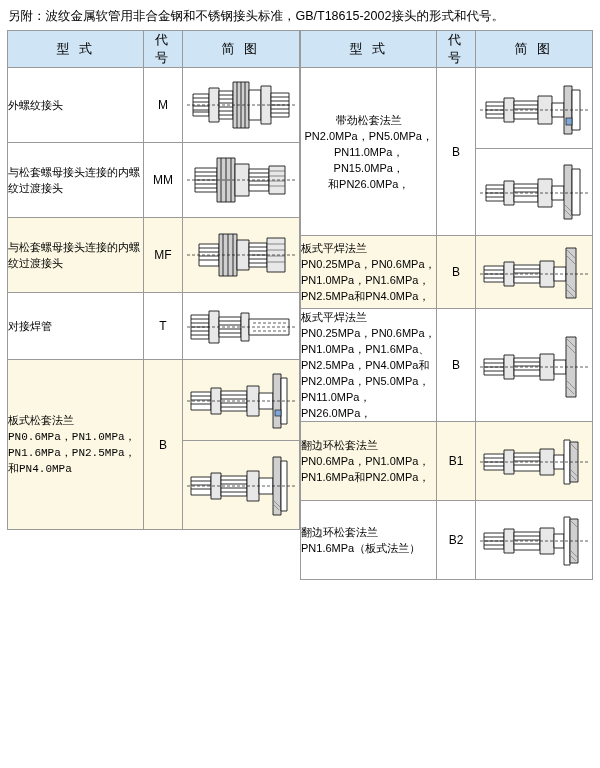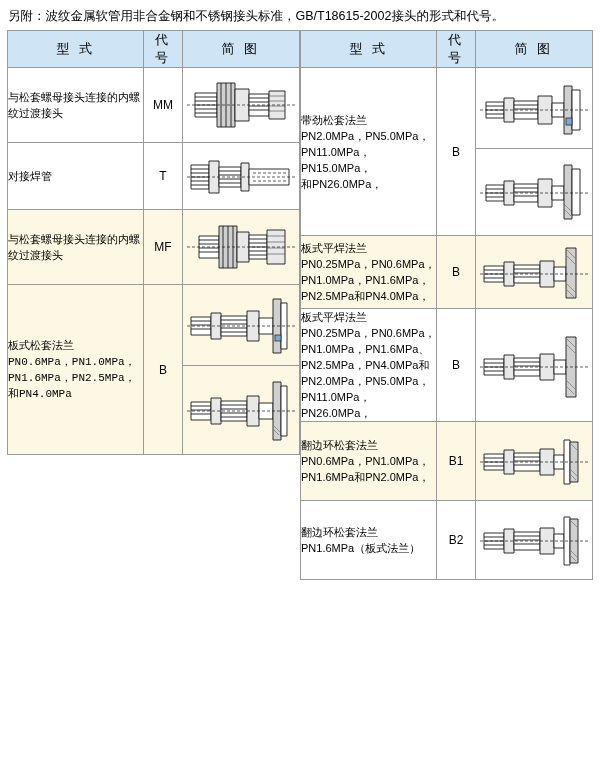--- a/index.html
+++ b/index.html
@@ -118,20 +118,42 @@
               </colgroup>
         <thead>
           <tr class="hdr">
             <th>型    式</th>
             <th>代  号</th>
             <th>简    图</th>
           </tr>
         </thead>
         <tbody>
 
+          <tr>
+            <td class="cell-type center-v white">外螺纹接头</td>
+            <td class="cell-code white">M</td>
+            <td class="cell-fig white">
+              <div class="fig-wrap">
+                <svg width="112" height="74" viewBox="0 0 112 74">
+                  <path class="fillw" d="M8 26 h16 v22 H8 z"></path>
+                  <path class="ln" d="M8 30 h16 M8 34 h16 M8 38 h16 M8 42 h16 M8 44 h16"></path>
+                  <path class="fillg" d="M24 20 h10 v34 H24 z"></path>
+                  <path class="fillw" d="M34 23 h14 v28 H34 z"></path>
+                  <path class="ln" d="M34 27 h14 M34 31 h14 M34 35 h14 M34 39 h14 M34 43 h14 M34 47 h14"></path>
+                  <path class="fillgd" d="M48 14 h16 v46 H48 z"></path>
+                  <path class="ln" d="M52 14 v46 M56 14 v46 M60 14 v46"></path>
+                  <path class="fillw" d="M64 22 h12 v30 H64 z"></path>
+                  <path class="fillg" d="M76 18 h10 v38 H76 z"></path>
+                  <path class="fillw" d="M86 25 h18 v24 H86 z"></path>
+                  <path class="ln" d="M86 29 h18 M86 33 h18 M86 37 h18 M86 41 h18 M86 45 h18"></path>
+                  <path class="dash" d="M2 37 h108"></path>
+                </svg>
+              </div>
+            </td>
+          </tr>
 
 
           <tr>
             <td class="cell-type center-v white">与松套螺母接头连接的内螺纹过渡接头</td>
             <td class="cell-code white">MM</td>
             <td class="cell-fig white">
               <div class="fig-wrap">
                 <svg width="112" height="74" viewBox="0 0 112 74">
                   <path class="fillw" d="M10 25 h22 v24 H10 z"></path>
                   <path class="ln" d="M10 29 h22 M10 33 h22 M10 37 h22 M10 41 h22 M10 45 h22"></path>
@@ -142,55 +164,55 @@
                   <path class="ln" d="M64 30 h20 M64 34 h20 M64 38 h20 M64 42 h20"></path>
                   <path class="fillg" d="M84 23 h16 v28 H84 z"></path>
                   <path class="ln-thin" d="M84 28 h16 M84 33 h16 M84 38 h16 M84 43 h16"></path>
                   <path class="dash" d="M2 37 h108"></path>
                 </svg>
               </div>
             </td>
           </tr>
 
           <tr>
-            <td class="cell-type center-v white">对接焊管</td>
-            <td class="cell-code white">T</td>
-            <td class="cell-fig white">
-              <div class="fig-wrap">
-                <svg width="112" height="66" viewBox="0 0 112 66">
-                  <path class="fillw" d="M6 22 h18 v24 H6 z"></path>
-                  <path class="ln" d="M6 26 h18 M6 30 h18 M6 34 h18 M6 38 h18 M6 42 h18"></path>
-                  <path class="fillg" d="M24 18 h10 v32 H24 z"></path>
-                  <path class="fillw" d="M34 24 h22 v20 H34 z"></path>
-                  <path class="ln" d="M34 28 h22 M34 32 h22 M34 36 h22 M34 40 h22"></path>
-                  <path class="fillg" d="M56 20 h8 v28 H56 z"></path>
-                  <path class="fillw" d="M64 26 h40 v16 H64 z"></path>
-                  <path class="dash" d="M68 30 h34 M68 38 h34"></path>
-                  <path class="dash" d="M2 34 h108"></path>
-                </svg>
-              </div>
-            </td>
-          </tr>
-
-          <tr>
             <td class="cell-type center-v yellow">与松套螺母接头连接的内螺纹过渡接头</td>
             <td class="cell-code yellow">MF</td>
             <td class="cell-fig yellow">
               <div class="fig-wrap">
                 <svg width="112" height="74" viewBox="0 0 112 74">
                   <path class="fillw" d="M14 26 h20 v22 H14 z"></path>
                   <path class="ln" d="M14 30 h20 M14 34 h20 M14 38 h20 M14 42 h20"></path>
                   <path class="fillgd" d="M34 16 h18 v42 H34 z"></path>
                   <path class="ln" d="M38 16 v42 M43 16 v42 M48 16 v42"></path>
                   <path class="fillg" d="M52 22 h12 v30 H52 z"></path>
                   <path class="fillw" d="M64 25 h18 v24 H64 z"></path>
                   <path class="ln" d="M64 29 h18 M64 33 h18 M64 37 h18 M64 41 h18 M64 45 h18"></path>
                   <path class="fillg" d="M82 20 h18 v34 H82 z"></path>
                   <path class="ln-thin" d="M82 26 h18 M82 32 h18 M82 38 h18 M82 44 h18"></path>
                   <path class="dash" d="M2 37 h108"></path>
+                </svg>
+              </div>
+            </td>
+          </tr>
+
+          <tr>
+            <td class="cell-type center-v white">对接焊管</td>
+            <td class="cell-code white">T</td>
+            <td class="cell-fig white">
+              <div class="fig-wrap">
+                <svg width="112" height="66" viewBox="0 0 112 66">
+                  <path class="fillw" d="M6 22 h18 v24 H6 z"></path>
+                  <path class="ln" d="M6 26 h18 M6 30 h18 M6 34 h18 M6 38 h18 M6 42 h18"></path>
+                  <path class="fillg" d="M24 18 h10 v32 H24 z"></path>
+                  <path class="fillw" d="M34 24 h22 v20 H34 z"></path>
+                  <path class="ln" d="M34 28 h22 M34 32 h22 M34 36 h22 M34 40 h22"></path>
+                  <path class="fillg" d="M56 20 h8 v28 H56 z"></path>
+                  <path class="fillw" d="M64 26 h40 v16 H64 z"></path>
+                  <path class="dash" d="M68 30 h34 M68 38 h34"></path>
+                  <path class="dash" d="M2 34 h108"></path>
                 </svg>
               </div>
             </td>
           </tr>
 
           <tr>
             <td class="cell-type center-v yellow" style="white-space:pre-line;font-family:Liberation Mono, monospace;">板式松套法兰
 PN0.6MPa，PN1.0MPa，
 PN1.6MPa，PN2.5MPa，
 和PN4.0MPa</td>
@@ -248,21 +270,21 @@
         <thead>
           <tr class="hdr">
             <th>型    式</th>
             <th>代  号</th>
             <th>简    图</th>
           </tr>
         </thead>
         <tbody>
 
           <tr>
-            <td class="cell-type center-v white" style="white-space:pre-line;">带劲松套法兰
+            <td class="cell-type center-v white" style="white-space:pre-line;text-align:center;">带劲松套法兰
 PN2.0MPa，PN5.0MPa，
 PN11.0MPa，PN15.0MPa，
 和PN26.0MPa，</td>
             <td class="cell-code white">B</td>
             <td class="cell-fig white" style="padding:0;">
               <div style="border-bottom:1px solid #9a9a9a;padding:4px 0;">
                 <div class="fig-wrap">
                   <svg width="112" height="72" viewBox="0 0 112 72">
                     <path class="fillw" d="M8 30 h18 v16 H8 z"></path>
                     <path class="ln" d="M8 34 h18 M8 38 h18 M8 42 h18"></path>

